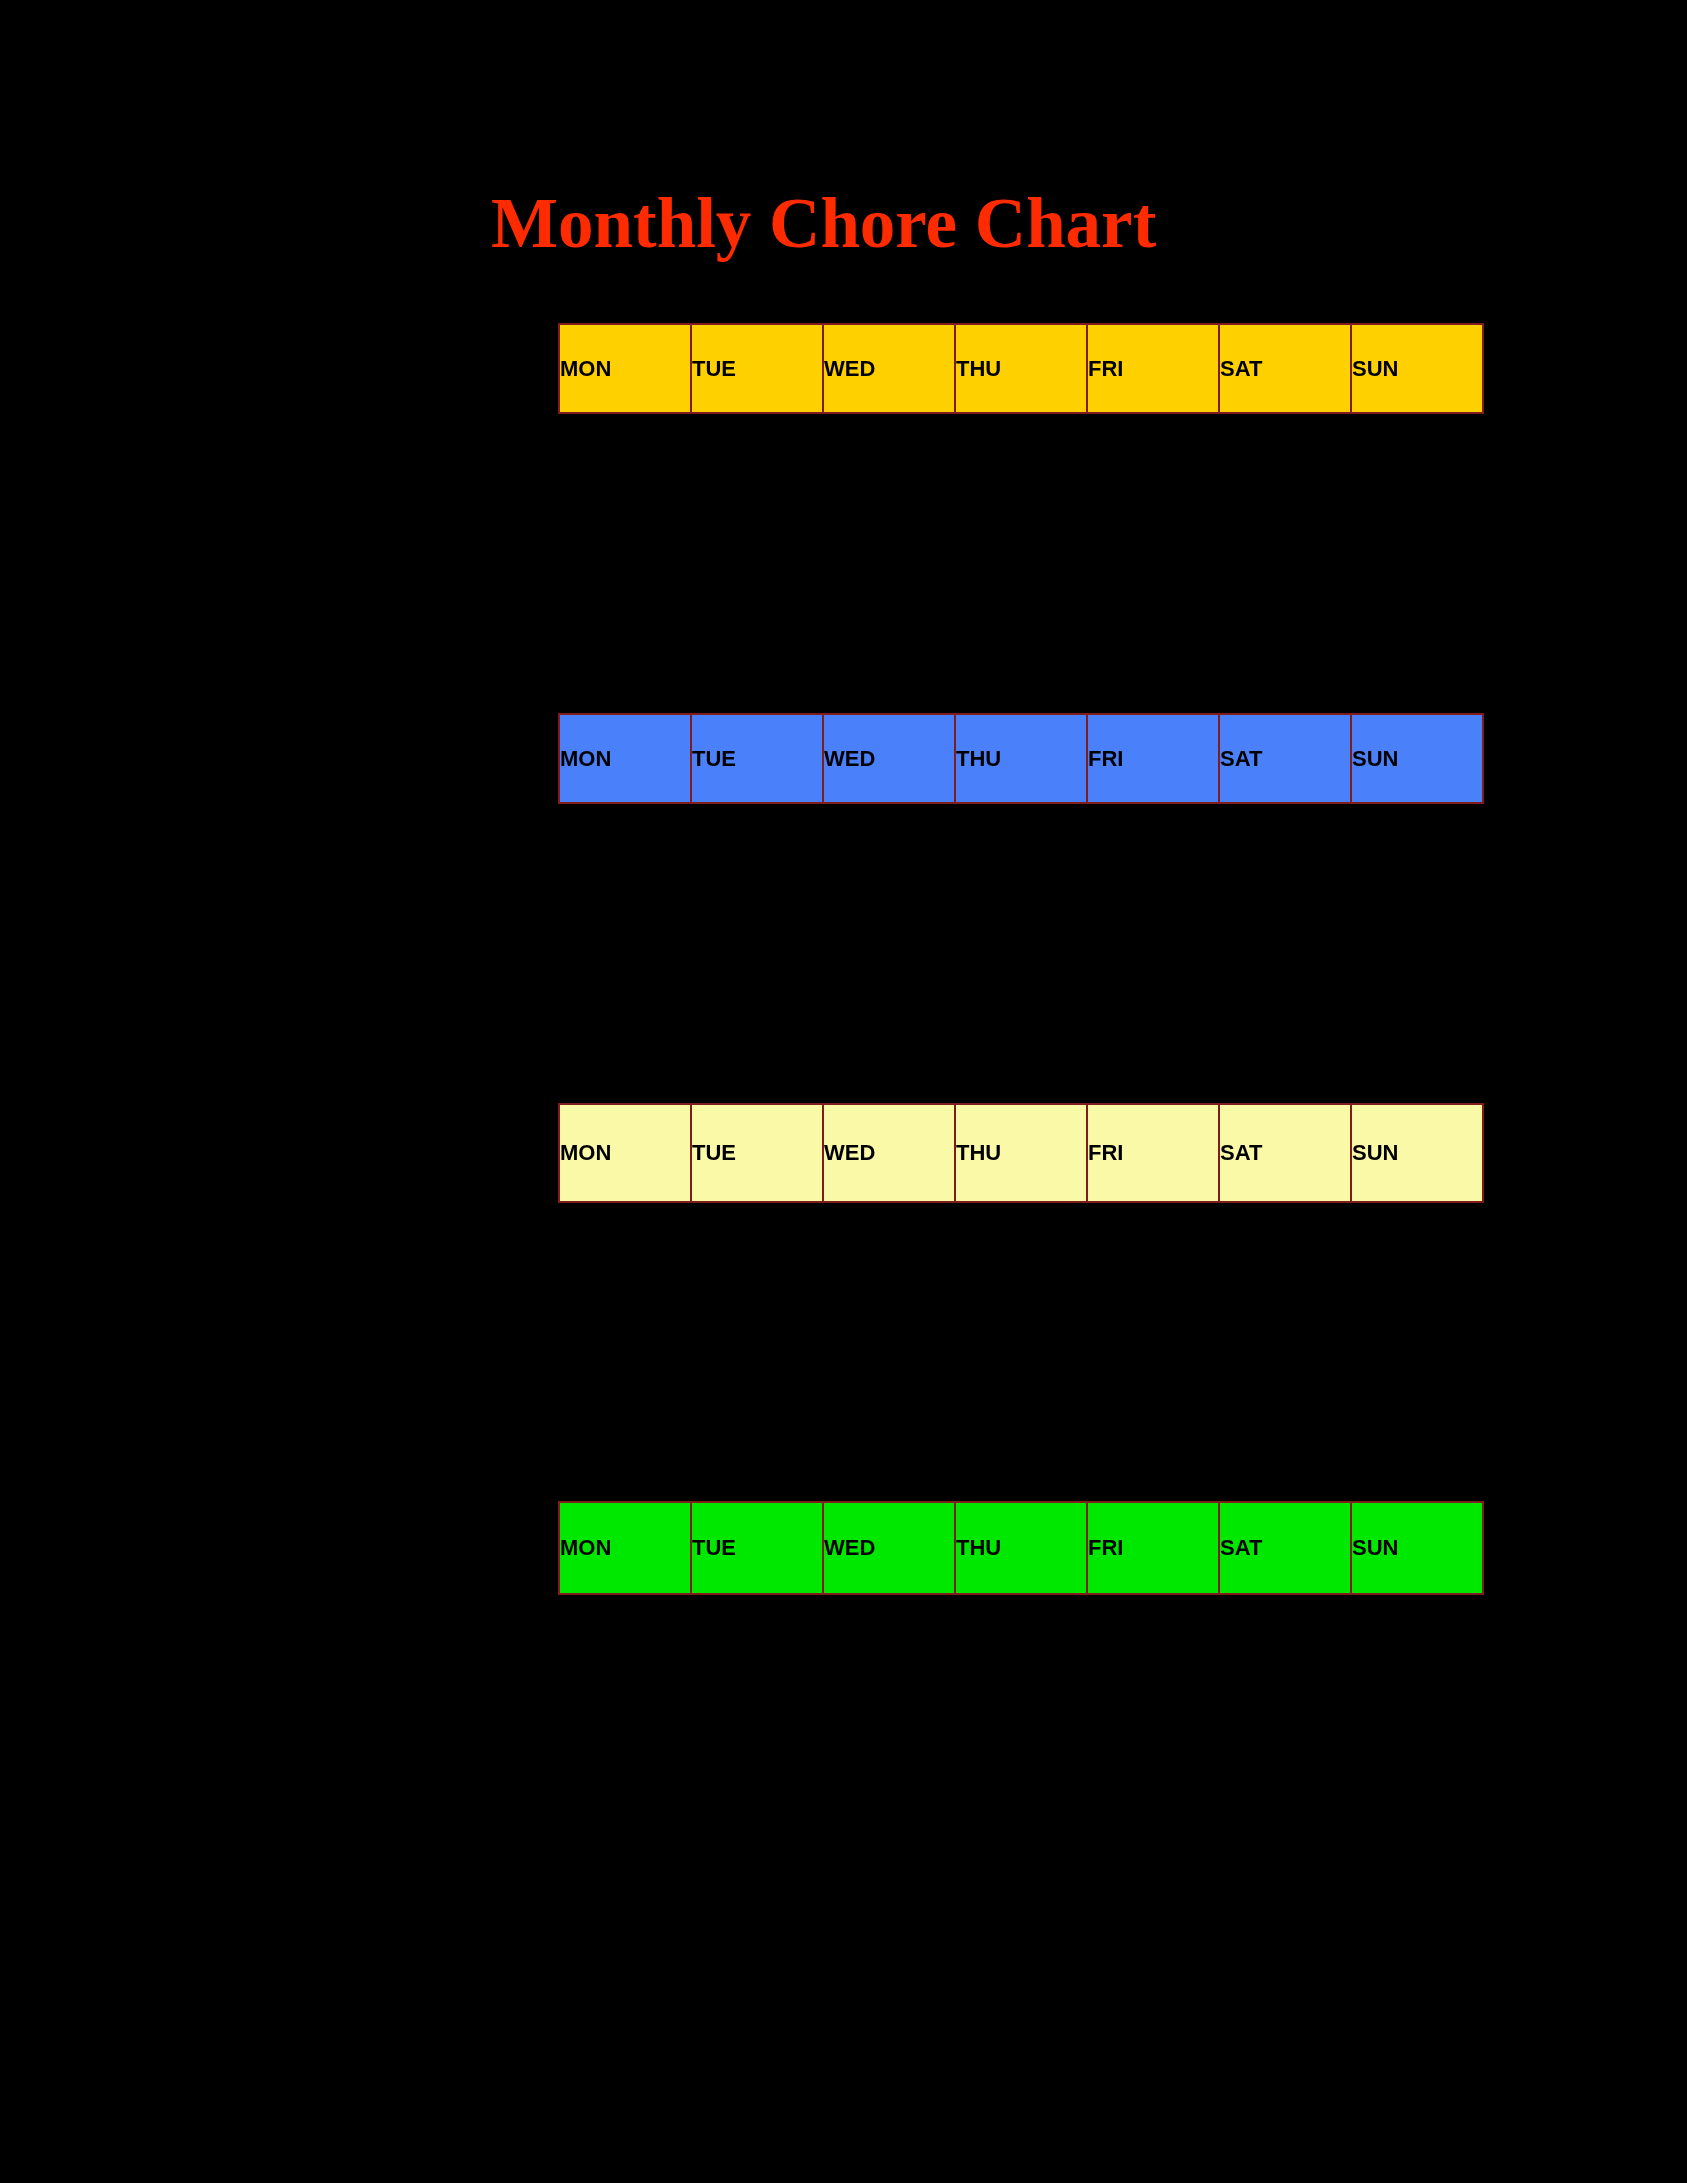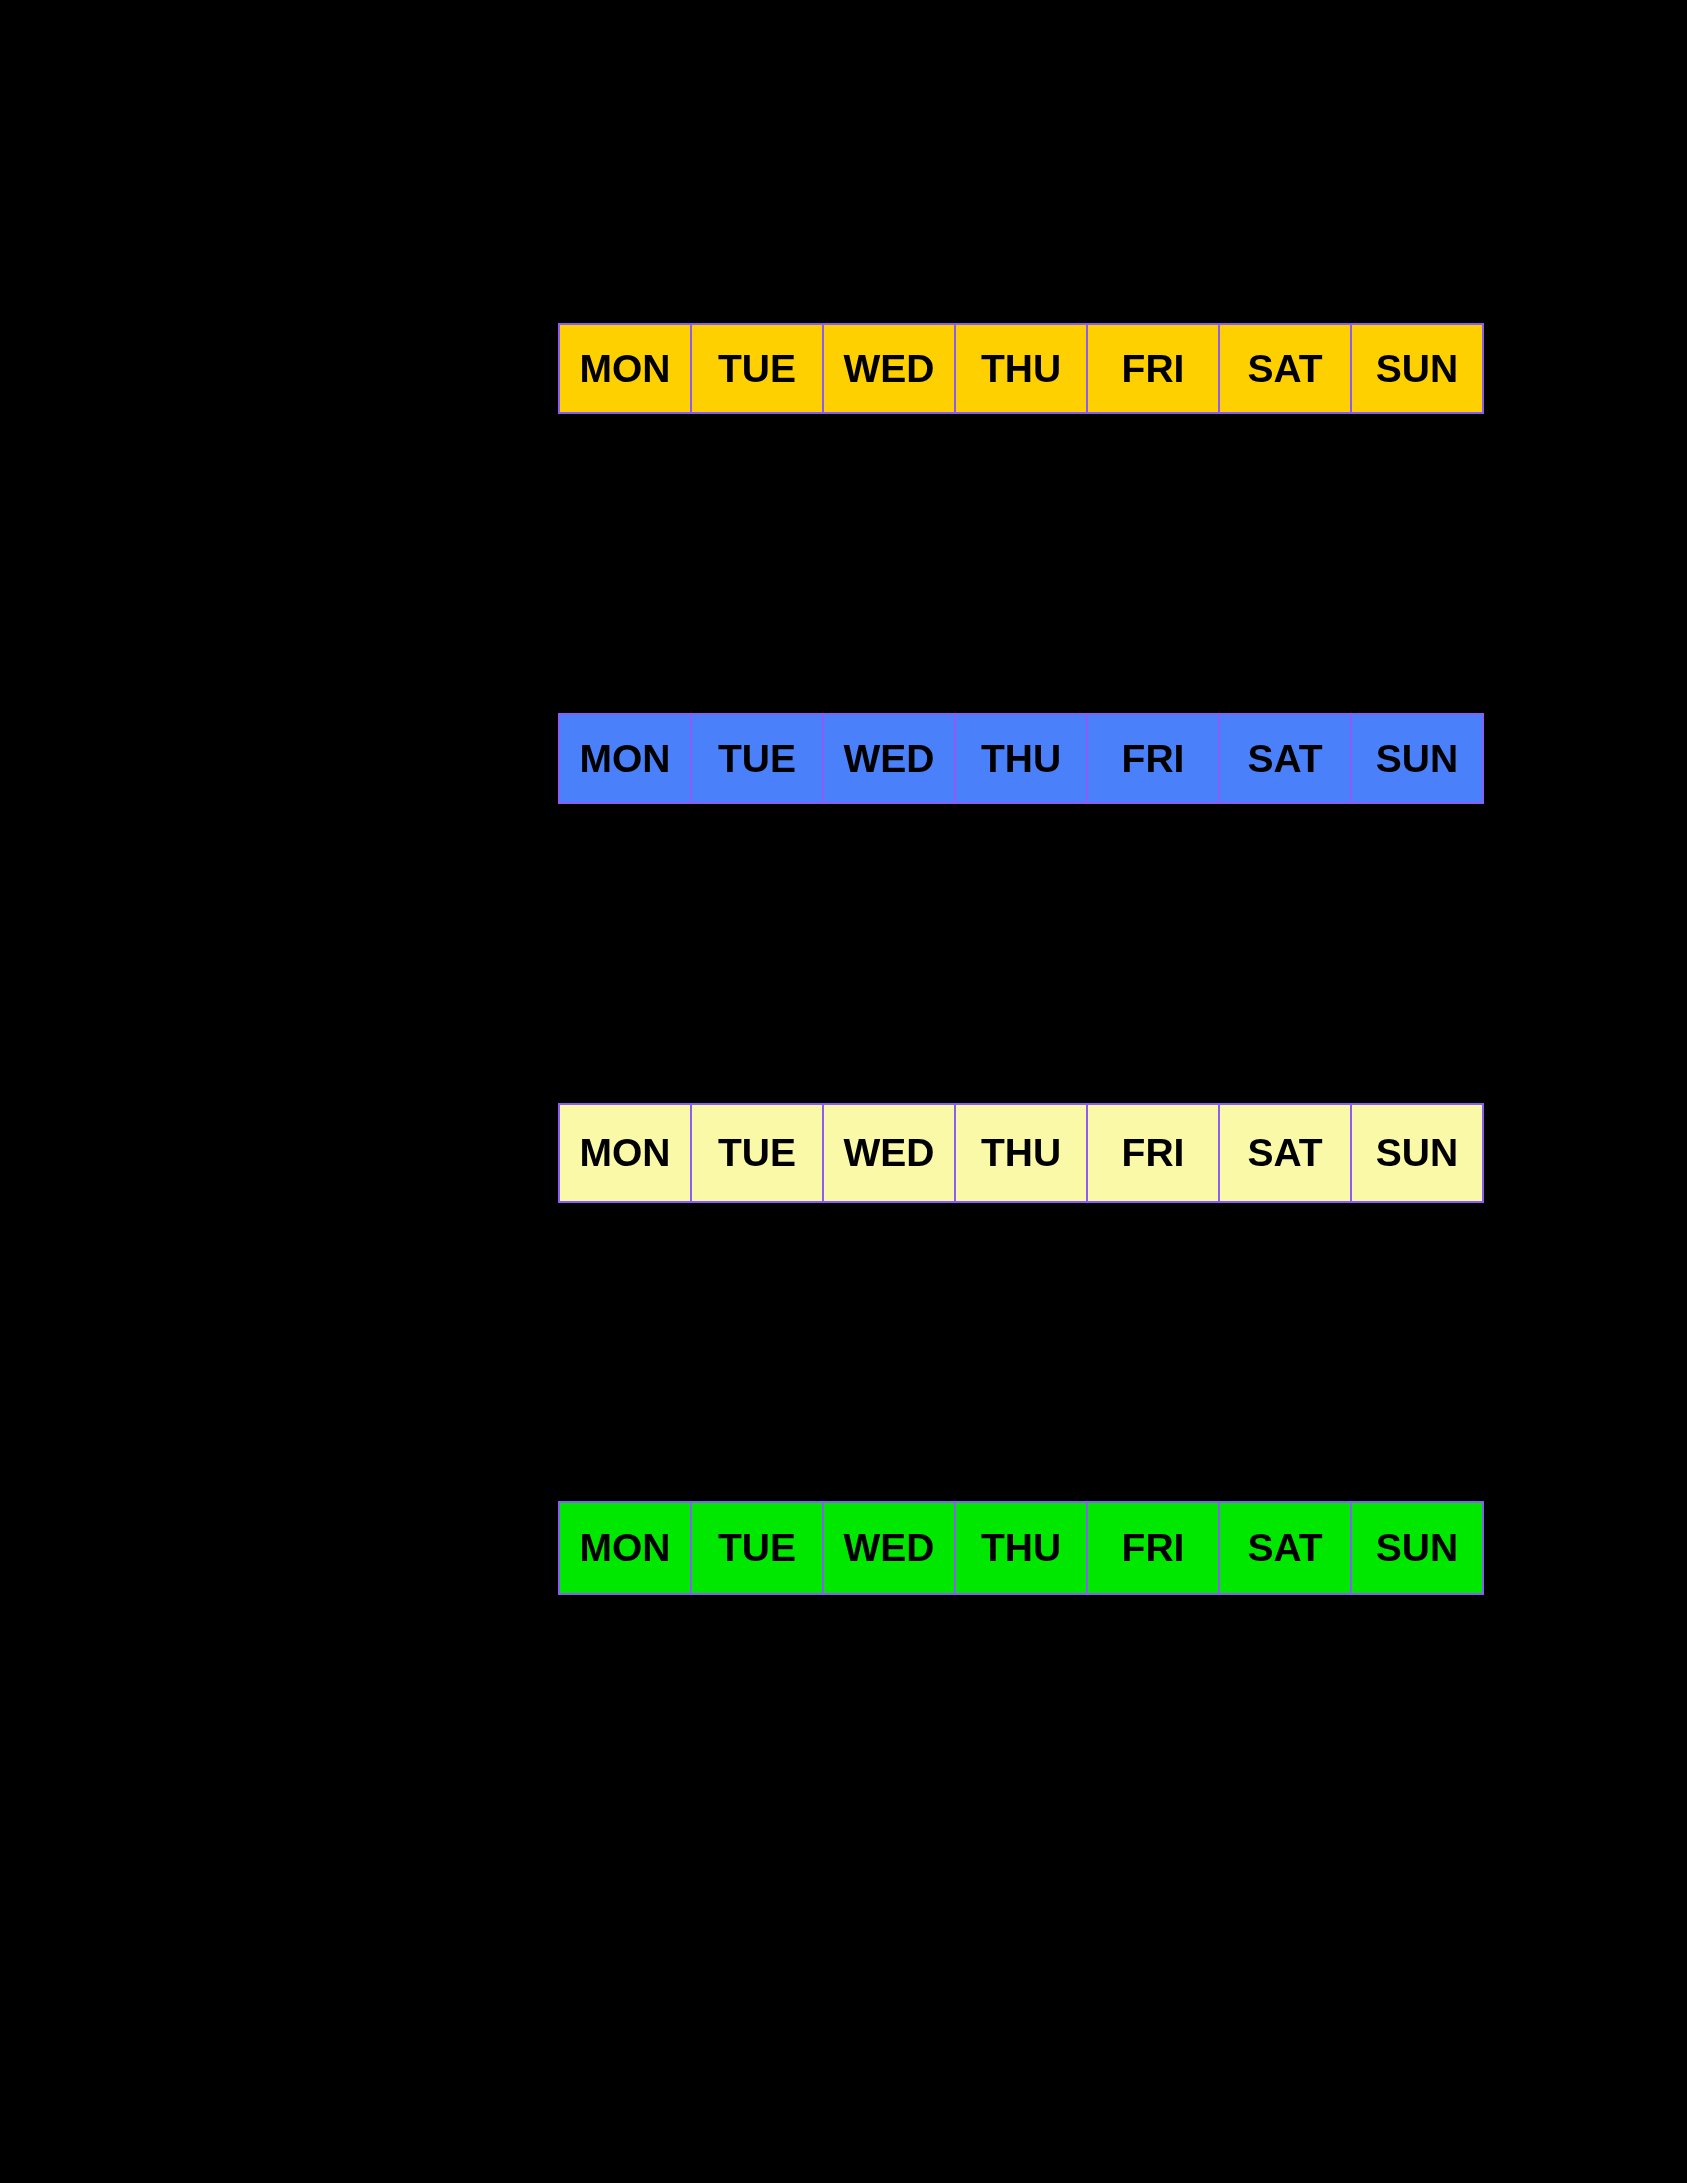--- a/index.html
+++ b/index.html
@@ -39,26 +39,26 @@
 
   .chore-table {
     position: absolute;
     left: 558px;
     width: 908px;
     border-collapse: collapse;
     table-layout: fixed;
   }
 
   .chore-table td {
-    border: 2px solid #8b5cf6;
-    text-align: center;
+    border: 2px solid #7f1d1d;
+    text-align: left;
     vertical-align: middle;
     font-family: "Liberation Sans", sans-serif;
     font-weight: bold;
-    font-size: 39px;
+    font-size: 22px;
     color: #000000;
     padding: 0;
     width: 130px;
   }
 
   
   #table-1 { top: 323px; }
   #table-1 td { height: 87px; background: #FFD000; }
 
   #table-2 { top: 713px; }
@@ -68,20 +68,21 @@
   #table-3 td { height: 96px; background: #FAF9A8; }
 
   #table-4 { top: 1501px; }
   #table-4 td { height: 90px; background: #00E800; }
 </style>
 </head>
 <body>
 
 <div id="page">
 
+  <div class="page-title">Monthly Chore Chart</div>
 
   <table class="chore-table" id="table-1">
     <tbody>
       <tr>
         <td>MON</td>
         <td>TUE</td>
         <td>WED</td>
         <td>THU</td>
         <td>FRI</td>
         <td>SAT</td>

